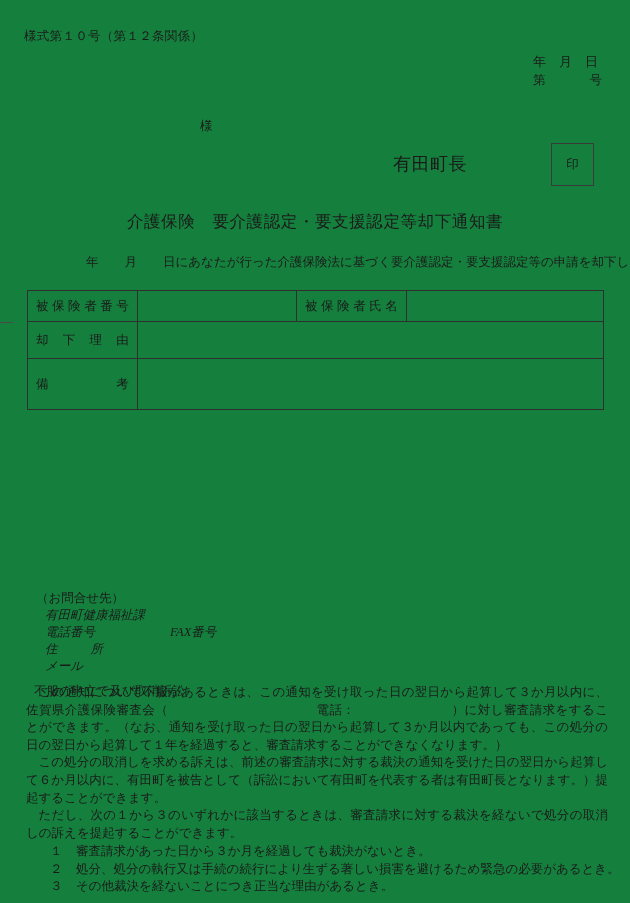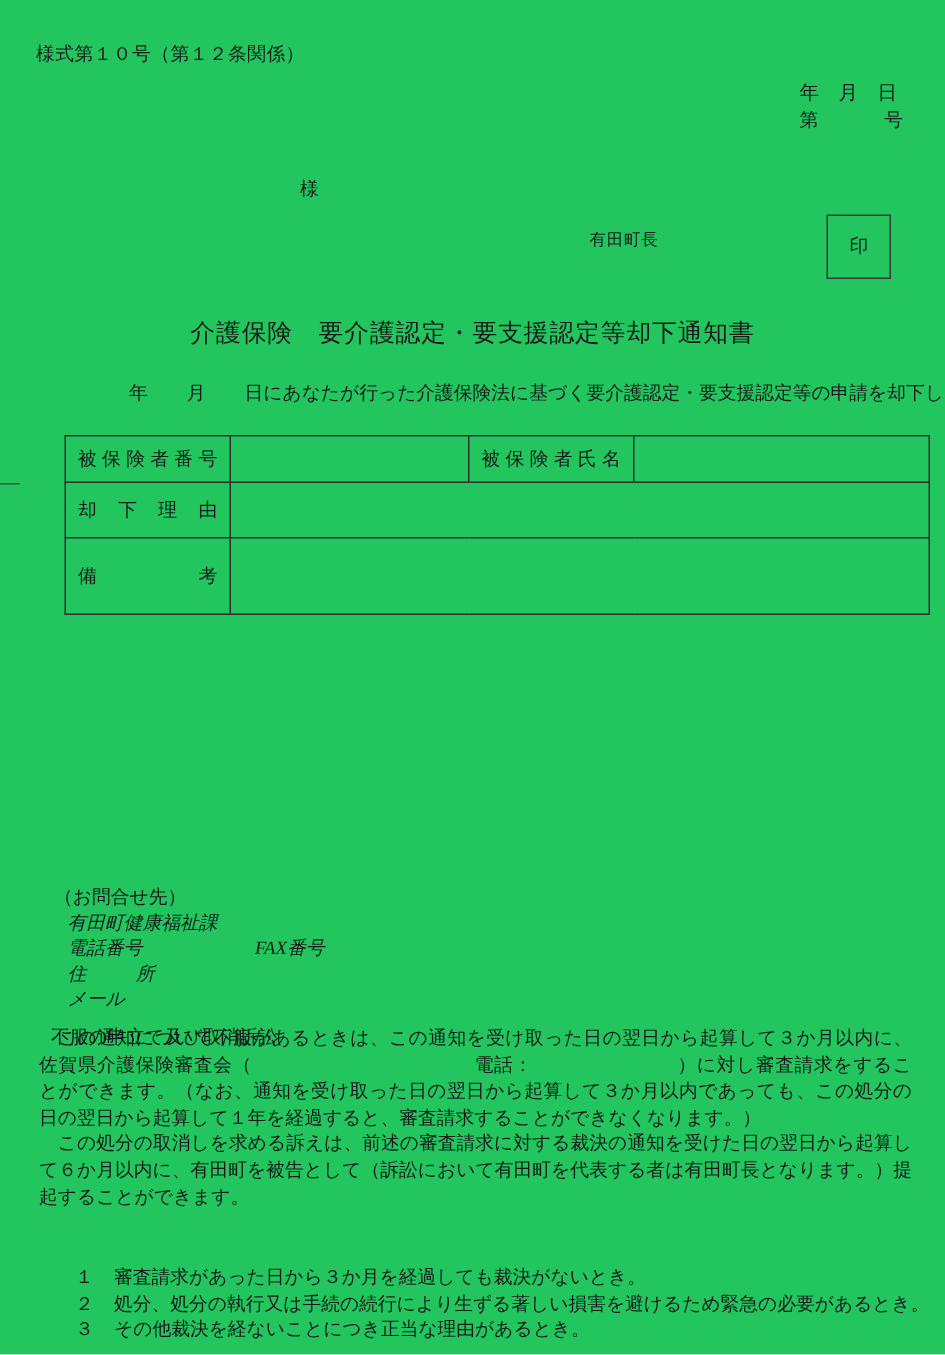--- a/index.html
+++ b/index.html
@@ -8,21 +8,21 @@
     background: #ffffff;
   }
   body {
     font-family: "Liberation Serif", "DejaVu Serif", serif;
     color: #1a1a1a;
   }
   .page {
     position: relative;
     width: 630px;
     height: 903px;
-    background: #22c55e;
+    background: #15803d;
     overflow: hidden;
   }
 
   
   .form-code {
     position: absolute;
     left: 24px;
     top: 28px;
     font-size: 12.5px;
     letter-spacing: 0.3px;
@@ -50,21 +50,21 @@
   .addressee {
     position: absolute;
     left: 200px;
     top: 118px;
     font-size: 12.5px;
   }
   .issuer {
     position: absolute;
     left: 393px;
     top: 152px;
-    font-size: 11px;
+    font-size: 18px;
     letter-spacing: 0.5px;
   }
   .seal-box {
     position: absolute;
     left: 551px;
     top: 143px;
     width: 43px;
     height: 43px;
     border: 1px solid #3a3a3a;
     display: flex;
@@ -92,21 +92,21 @@
     left: 86px;
     top: 254px;
     font-size: 12.5px;
     white-space: nowrap;
   }
   .lead .sp { display: inline-block; width: 26px; }
 
   
   .form-table {
     position: absolute;
-    left: 43px;
+    left: 27px;
     top: 290px;
     width: 576px;
     border-collapse: collapse;
     table-layout: fixed;
     font-family: Liberation Serif, serif;
   }
   .form-table td {
     border: 1px solid #2f2f2f;
     font-size: 12.5px;
     padding: 0 8px;
@@ -252,20 +252,21 @@
     <div class="indent"><span>電話番号</span><span class="fax">FAX番号</span></div>
     <div class="indent"><span class="spread">住所</span></div>
     <div class="indent">メール</div>
   </div>
 
   <div class="appeal-heading">不服の申立て及び取消訴訟</div>
 
   <div class="appeal-body">
     <p><span>この通知について不服があるときは、この通知を受け取った日の翌日から起算して３か月以内に、佐賀県介護保険審査会（</span><span class="blank-addr"></span><span>電話：</span><span class="blank-tel"></span><span>）に対し審査請求をすることができます。（なお、通知を受け取った日の翌日から起算して３か月以内であっても、この処分の日の翌日から起算して１年を経過すると、審査請求することができなくなります。）</span></p>
     <p>この処分の取消しを求める訴えは、前述の審査請求に対する裁決の通知を受けた日の翌日から起算して６か月以内に、有田町を被告として（訴訟において有田町を代表する者は有田町長となります。）提起することができます。</p>
+    <p>ただし、次の１から３のいずれかに該当するときは、審査請求に対する裁決を経ないで処分の取消しの訴えを提起することができます。</p>
   </div>
 
   <div class="appeal-list">
     <span class="item"><span class="num">１</span><span>審査請求があった日から３か月を経過しても裁決がないとき。</span></span>
     <span class="item"><span class="num">２</span><span>処分、処分の執行又は手続の続行により生ずる著しい損害を避けるため緊急の必要があるとき。</span></span>
     <span class="item"><span class="num">３</span><span>その他裁決を経ないことにつき正当な理由があるとき。</span></span>
   </div>
 
 </div>
 

